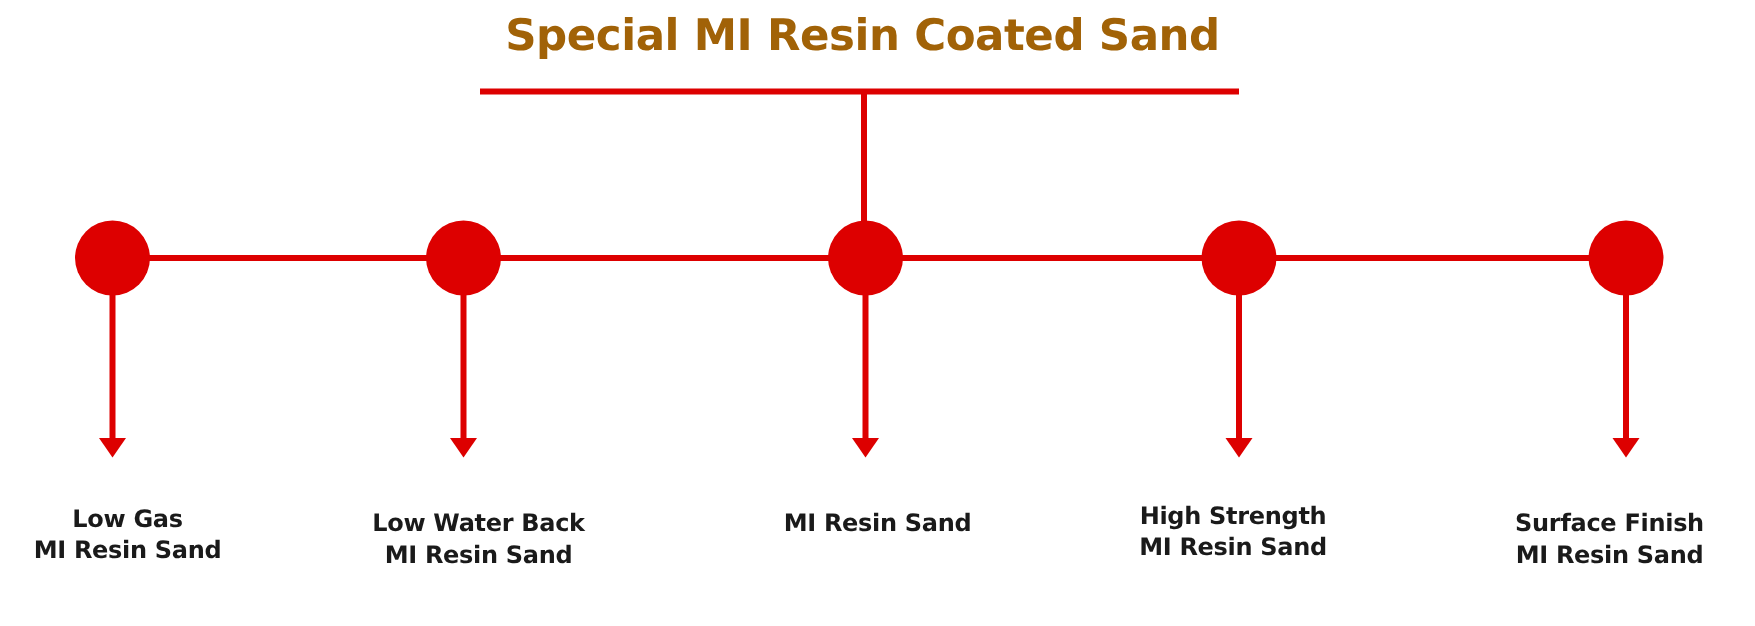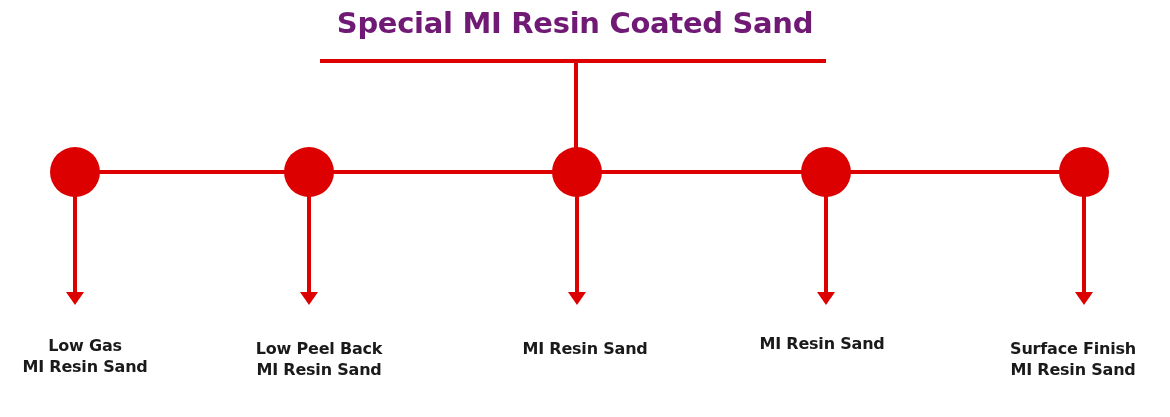--- a/index.html
+++ b/index.html
@@ -1,21 +1,21 @@
 <!DOCTYPE html>
 <html><head>
   <meta charset="utf-8">
   <style>
     html, body { margin: 0; padding: 0; background: #ffffff; }
     body { width: 1170px; height: 417px; position: relative; overflow: hidden; }
     .title {
       position: absolute; left: 0; width: 1150px; top: 6px;
       text-align: center;
       font-family: "DejaVu Sans", sans-serif; font-weight: bold;
-      font-size: 29px; color: #701a75; letter-spacing: -0.3px;
+      font-size: 29px; color: #a16207; letter-spacing: -0.3px;
     }
     svg.diagram { position: absolute; left: 0; top: 0; }
     .label {
       position: absolute; width: 200px; margin-left: -100px;
       text-align: center;
       font-family: "DejaVu Sans", sans-serif; font-weight: bold;
       font-size: 16px; line-height: 21px; color: #1a1a1a;
       letter-spacing: -0.2px;
     }
   </style>
@@ -61,25 +61,26 @@
     <polygon points="1075,292 1093,292 1084,305" fill="#dd0000"></polygon>
     <circle cx="1084" cy="172" r="25" fill="#dd0000"></circle>
   </g>
 </svg>
 
 <div class="label" style="left:85px; top:335px;">
   <div>Low Gas</div>
   <div>MI Resin Sand</div>
 </div>
 <div class="label" style="left:319px; top:338px;">
-  <div>Low Peel Back</div>
+  <div>Low Water Back</div>
   <div>MI Resin Sand</div>
 </div>
 <div class="label" style="left:585px; top:338px;">
   <div>MI Resin Sand</div>
 </div>
 <div class="label" style="left:822px; top:333px;">
+  <div>High Strength</div>
   <div>MI Resin Sand</div>
 </div>
 <div class="label" style="left:1073px; top:338px;">
   <div>Surface Finish</div>
   <div>MI Resin Sand</div>
 </div>
 
 </body></html>

